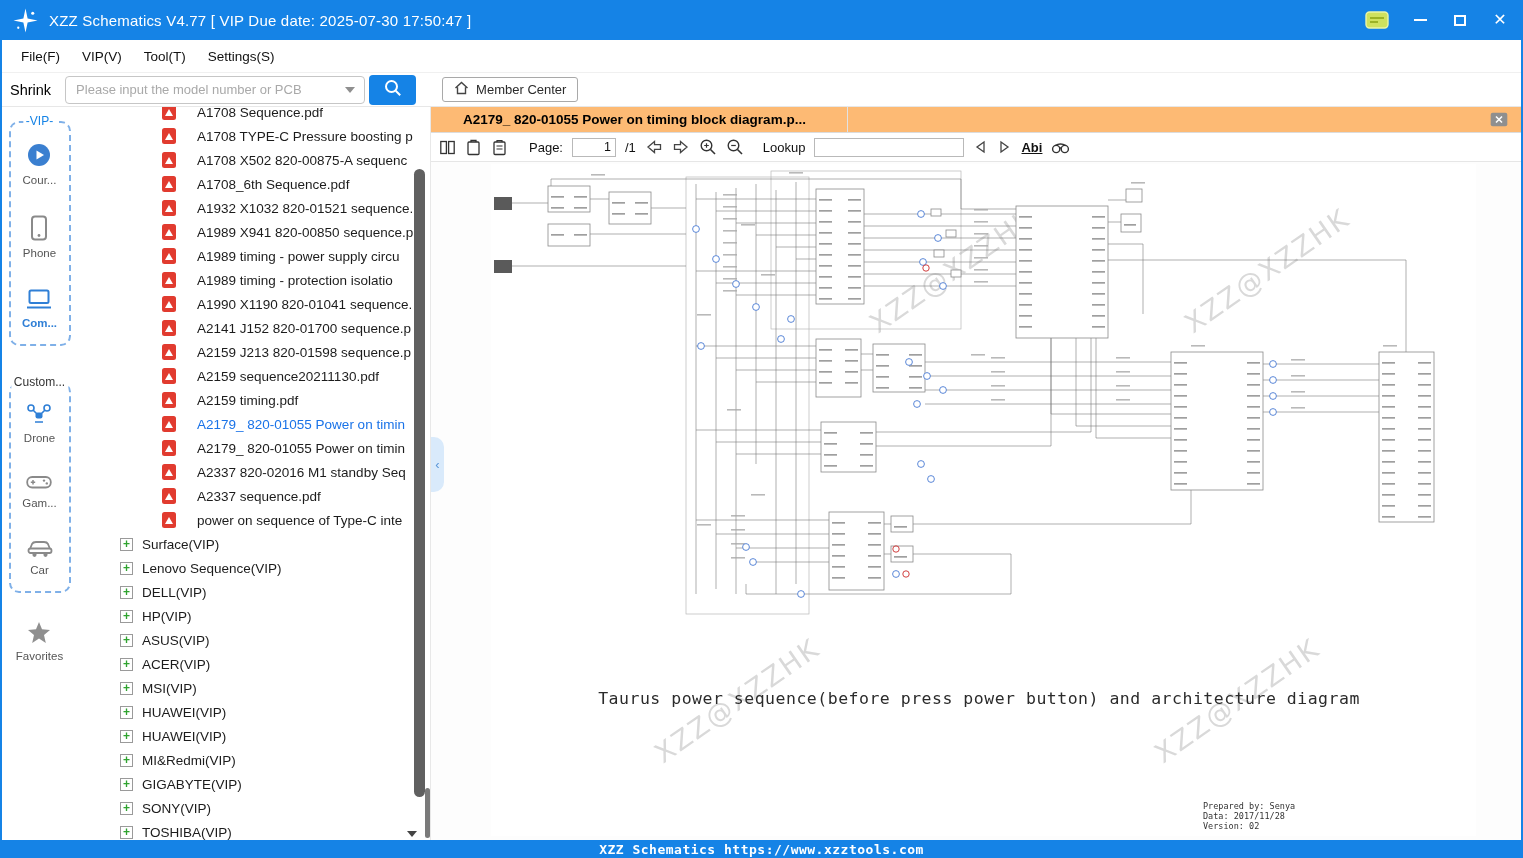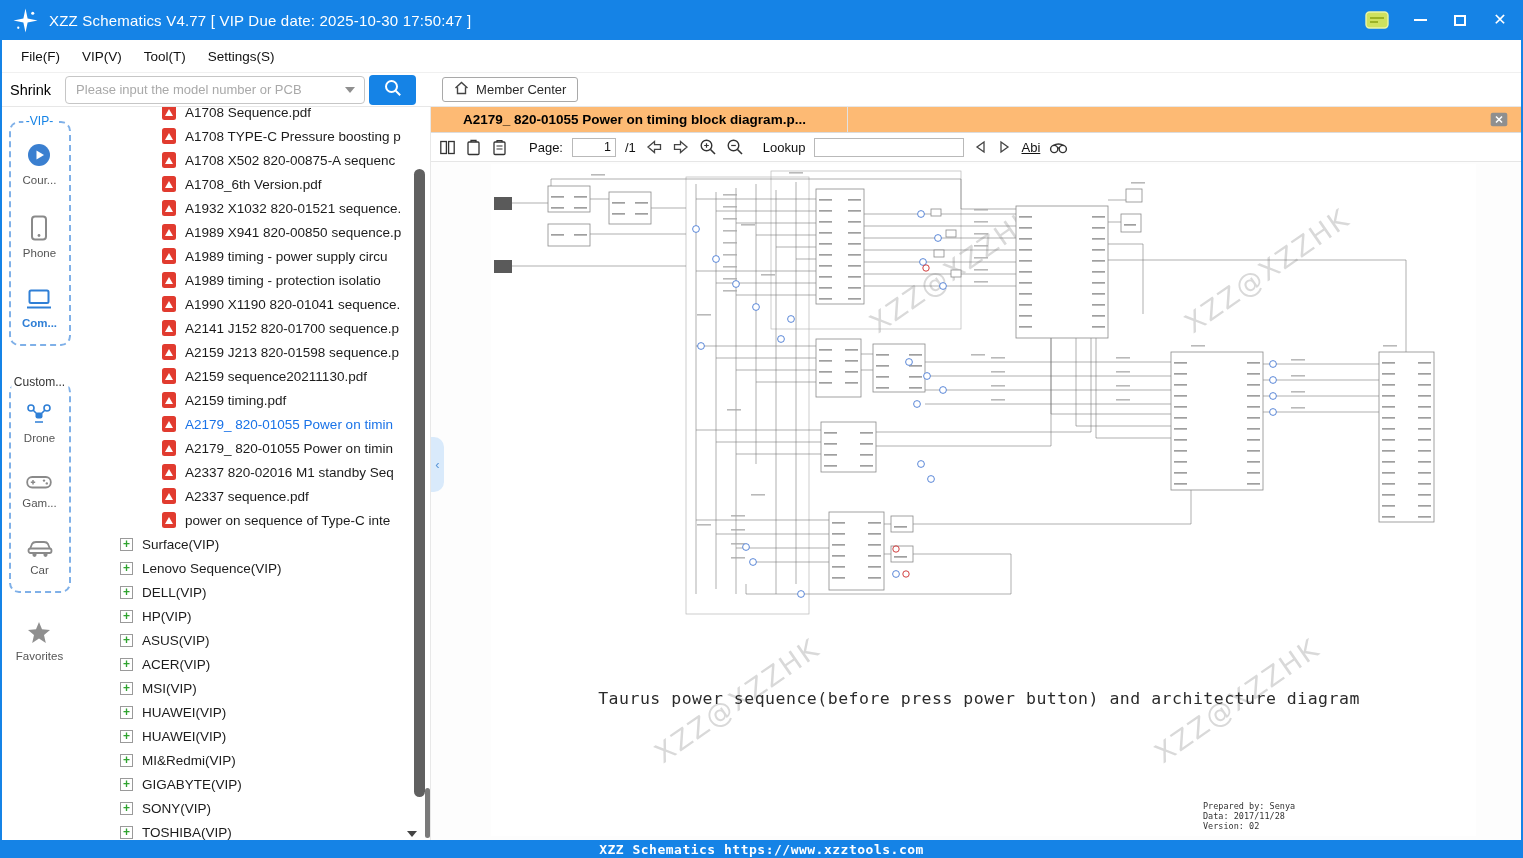--- a/index.html
+++ b/index.html
@@ -42,21 +42,21 @@
   .vip-label{color:#1583e6;}
   .custom-label{color:#333;}
   .side-item{display:flex;flex-direction:column;align-items:center;gap:4px;font-size:11.5px;color:#555;cursor:pointer;}
   .side-item.active .side-label{color:#2f7fd6;font-weight:bold;}
   .favorites{margin-top:28px;}
 
   
   .tree{flex:0 0 353px;width:353px;position:relative;overflow:hidden;background:#fff;}
   .tree-list{margin-top:-7px;}
   .tree-row{height:24px;display:flex;align-items:center;font-size:13.5px;color:#1c1c1c;cursor:pointer;overflow:hidden;}
-  .tree-row.file{padding-left:85px;gap:9px;}
+  .tree-row.file{padding-left:85px;gap:21px;}
   .tree-row.folder{padding-left:43px;gap:9px;}
   .tree-row.selected .tree-label{color:#1a73e8;}
   .tree-label{white-space:nowrap;}
   .pdf-icon{width:14px;height:16px;background:#e13b2f;border-radius:2.5px;position:relative;flex:0 0 14px;}
   .pdf-icon::after{content:"";position:absolute;left:3px;top:4.5px;border-left:4px solid transparent;border-right:4px solid transparent;border-bottom:7px solid #fff;}
   .expand-box{width:13px;height:13px;border:1px solid #9a9a9a;background:#fff;display:flex;align-items:center;justify-content:center;font-size:12px;font-weight:700;color:#2fa32f;line-height:1;flex:0 0 13px;}
   .tree-scroll-thumb{position:absolute;right:5px;top:62px;width:11px;height:628px;background:#606060;border-radius:6px;cursor:pointer;}
   .tree-scroll-small{position:absolute;right:0;bottom:2px;width:5px;height:50px;background:#7a7a7a;border-radius:3px;cursor:pointer;}
   .tree-scroll-chevron{position:absolute;left:330px;bottom:3px;width:0;height:0;border-left:5px solid transparent;border-right:5px solid transparent;border-top:6px solid #444;cursor:pointer;}
 
@@ -67,21 +67,21 @@
   .tabbar{flex:0 0 26px;display:flex;align-items:center;border-bottom:1px solid #dcdcdc;background:#fdba74;}
   .doc-tab{height:100%;width:417px;display:flex;align-items:center;padding:0 12px 0 32px;border-right:1px solid #e2e2e2;font-size:13.5px;font-weight:700;color:#000;white-space:nowrap;overflow:hidden;cursor:pointer;}
   .close-doc{margin-left:auto;margin-right:13px;cursor:pointer;display:flex;}
 
   .pdftoolbar{flex:0 0 29px;display:flex;align-items:center;border-bottom:1px solid #e6e6e6;padding-left:8px;gap:9px;font-size:13px;color:#111;background:#fff;}
   .ptb-icon{display:flex;align-items:center;justify-content:center;cursor:pointer;}
   .page-label{margin-left:12px;}
   .page-input{width:44px;height:19px;border:1px solid #b9b9b9;text-align:right;padding-right:4px;font-size:12.5px;color:#111;outline:none;}
   .lookup-label{margin-left:10px;}
   .lookup-input{width:150px;height:19px;border:1px solid #b9b9b9;outline:none;font-size:12.5px;padding:0 4px;}
-  .abi{font-size:13px;font-weight:400;text-decoration:underline;cursor:pointer;}
+  .abi{font-size:13px;font-weight:700;text-decoration:underline;cursor:pointer;}
 
   .viewport{flex:1;position:relative;background:#fdfdfd;overflow:hidden;}
   #schematic{position:absolute;left:60px;top:2px;background:#fff;}
   .wm{font-family:"DejaVu Sans",sans-serif;font-size:27px;fill:#d9d9d9;letter-spacing:2px;}
   .diagram-title{font-family:"DejaVu Sans Mono",monospace;font-size:16.5px;fill:#2b2b2b;text-anchor:middle;letter-spacing:.5px;}
   .footer-line{font-family:"DejaVu Sans Mono",monospace;font-size:8.5px;fill:#333;}
 
   
   .statusbar{flex:0 0 18px;background:#1583e6;display:flex;align-items:center;justify-content:center;}
   .status-text{color:#fff;font-family:"DejaVu Sans Mono",monospace;font-size:13px;font-weight:700;letter-spacing:.5px;}
@@ -92,21 +92,21 @@
 <div class="app">
 
   <div class="titlebar">
     <span class="logo">
       <svg width="27" height="27" viewBox="0 0 28 28">
           <path d="M14 1.5 L16.2 11.8 L26.5 14 L16.2 16.2 L14 26.5 L11.8 16.2 L1.5 14 L11.8 11.8 Z" fill="#fff"></path>
           <circle cx="21.5" cy="6.5" r="1.6" fill="#fff"></circle>
           <circle cx="6.5" cy="21.5" r="1.2" fill="#fff"></circle>
         </svg>
     </span>
-    <span class="titlebar-title">XZZ Schematics V4.77 [ VIP Due date: 2025-10-30 17:50:47 ]</span>
+    <span class="titlebar-title">XZZ Schematics V4.77 [ VIP Due date: 2025-07-30 17:50:47 ]</span>
     <span class="win-controls">
       <span class="vip-card-icon">
         <svg width="24" height="22" viewBox="0 0 24 22">
             <rect x="1" y="3" width="22" height="16" rx="3.5" fill="#cfe15e" stroke="#eaf5a8" stroke-width="1.4"></rect>
             <path d="M5 9 H19 M5 13 H13" stroke="#8aa313" stroke-width="1.6"></path>
           </svg>
       </span>
       <span class="win-btn">
           <span class="min-glyph"></span>
         </span>
@@ -240,21 +240,21 @@
           <div class="tree-row file">
             <span class="pdf-icon"></span>
             <span class="tree-label">A1708 TYPE-C Pressure boosting p</span>
           </div>
           <div class="tree-row file">
             <span class="pdf-icon"></span>
             <span class="tree-label">A1708 X502 820-00875-A sequenc</span>
           </div>
           <div class="tree-row file">
             <span class="pdf-icon"></span>
-            <span class="tree-label">A1708_6th Version.pdf</span>
+            <span class="tree-label">A1708_6th Sequence.pdf</span>
           </div>
           <div class="tree-row file">
             <span class="pdf-icon"></span>
             <span class="tree-label">A1932 X1032 820-01521 sequence.</span>
           </div>
           <div class="tree-row file">
             <span class="pdf-icon"></span>
             <span class="tree-label">A1989  X941 820-00850 sequence.p</span>
           </div>
           <div class="tree-row file">

